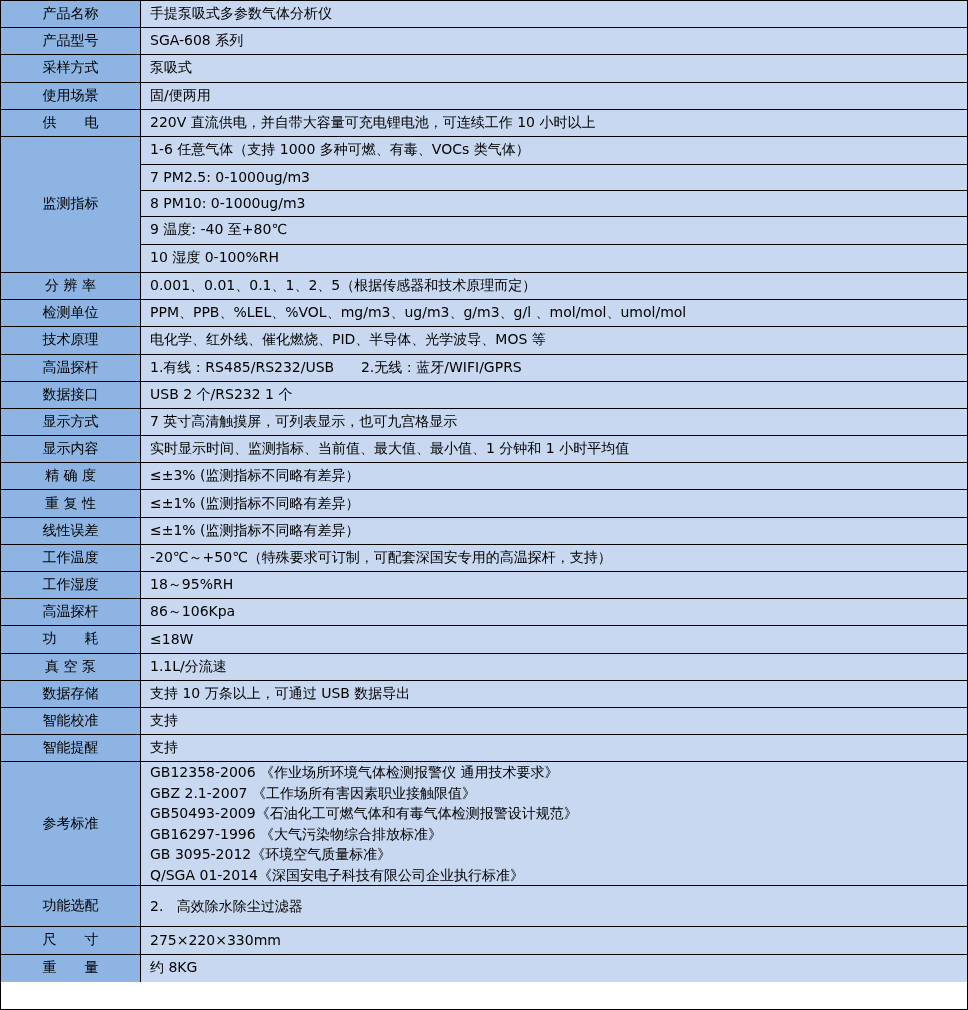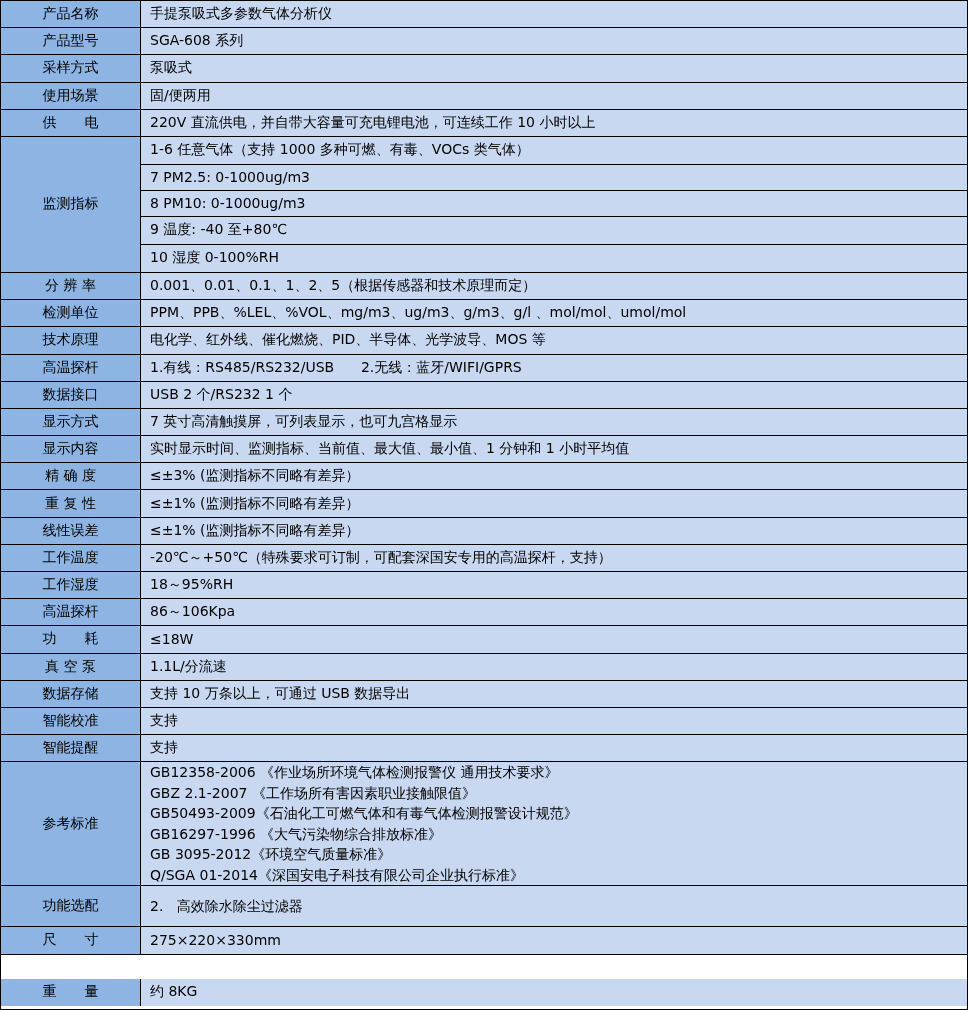--- a/index.html
+++ b/index.html
@@ -14,21 +14,21 @@
     font-family: "DejaVu Sans", "Liberation Sans", sans-serif;
     color: #000000;
   }
   .row {
     display: flex;
     flex: 0 0 auto;
     height: 27.2px;
     border-bottom: 1px solid #000000;
     box-sizing: border-box;
   }
-  .row:last-child { border-bottom: none; margin-top: 24px; }
+  .row:last-child { border-bottom: none; }
   .row-monitor { height: 136px; }
   .row-standards { height: 124px; }
   .row-options { height: 41px; }
   .cell { box-sizing: border-box; overflow: hidden; }
   .label-cell {
     width: 140px;
     flex: 0 0 140px;
     background: #8DB4E2;
     border-right: 1px solid #000000;
     display: flex;

